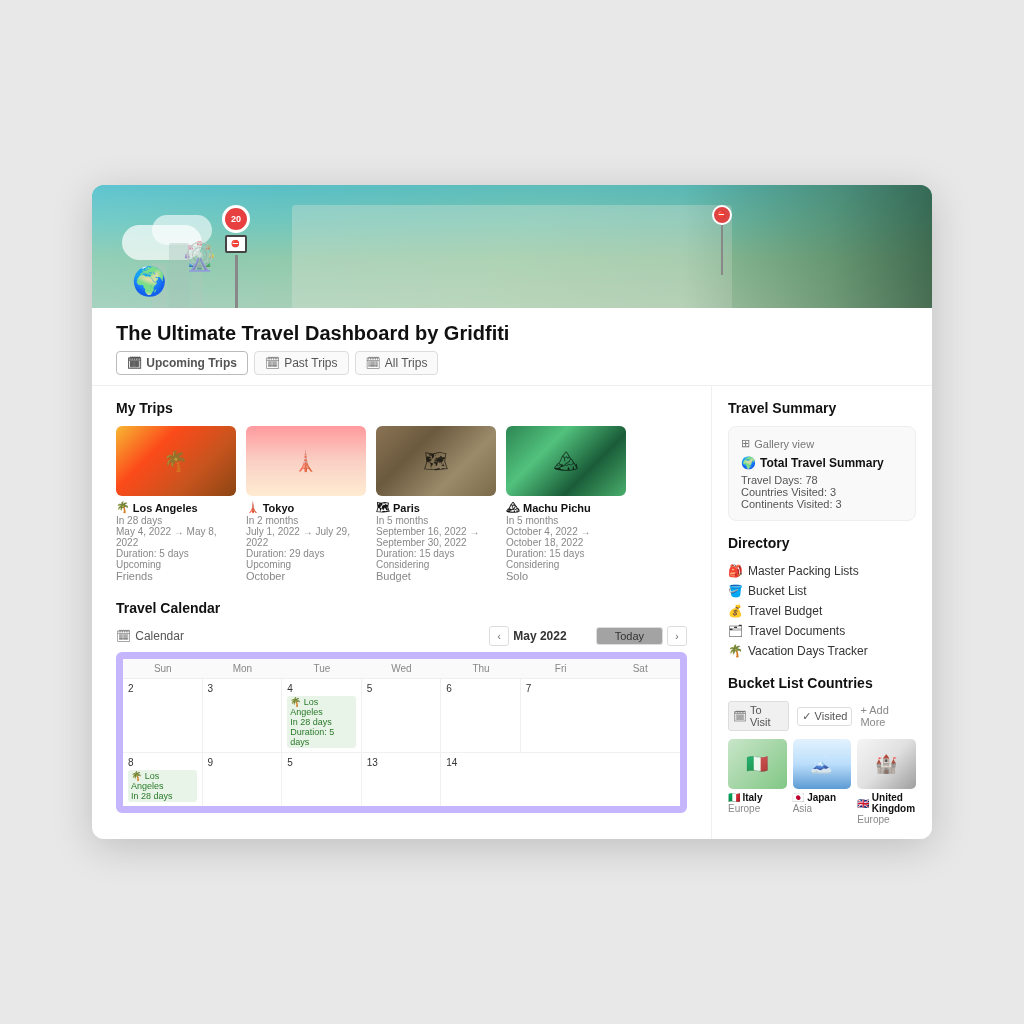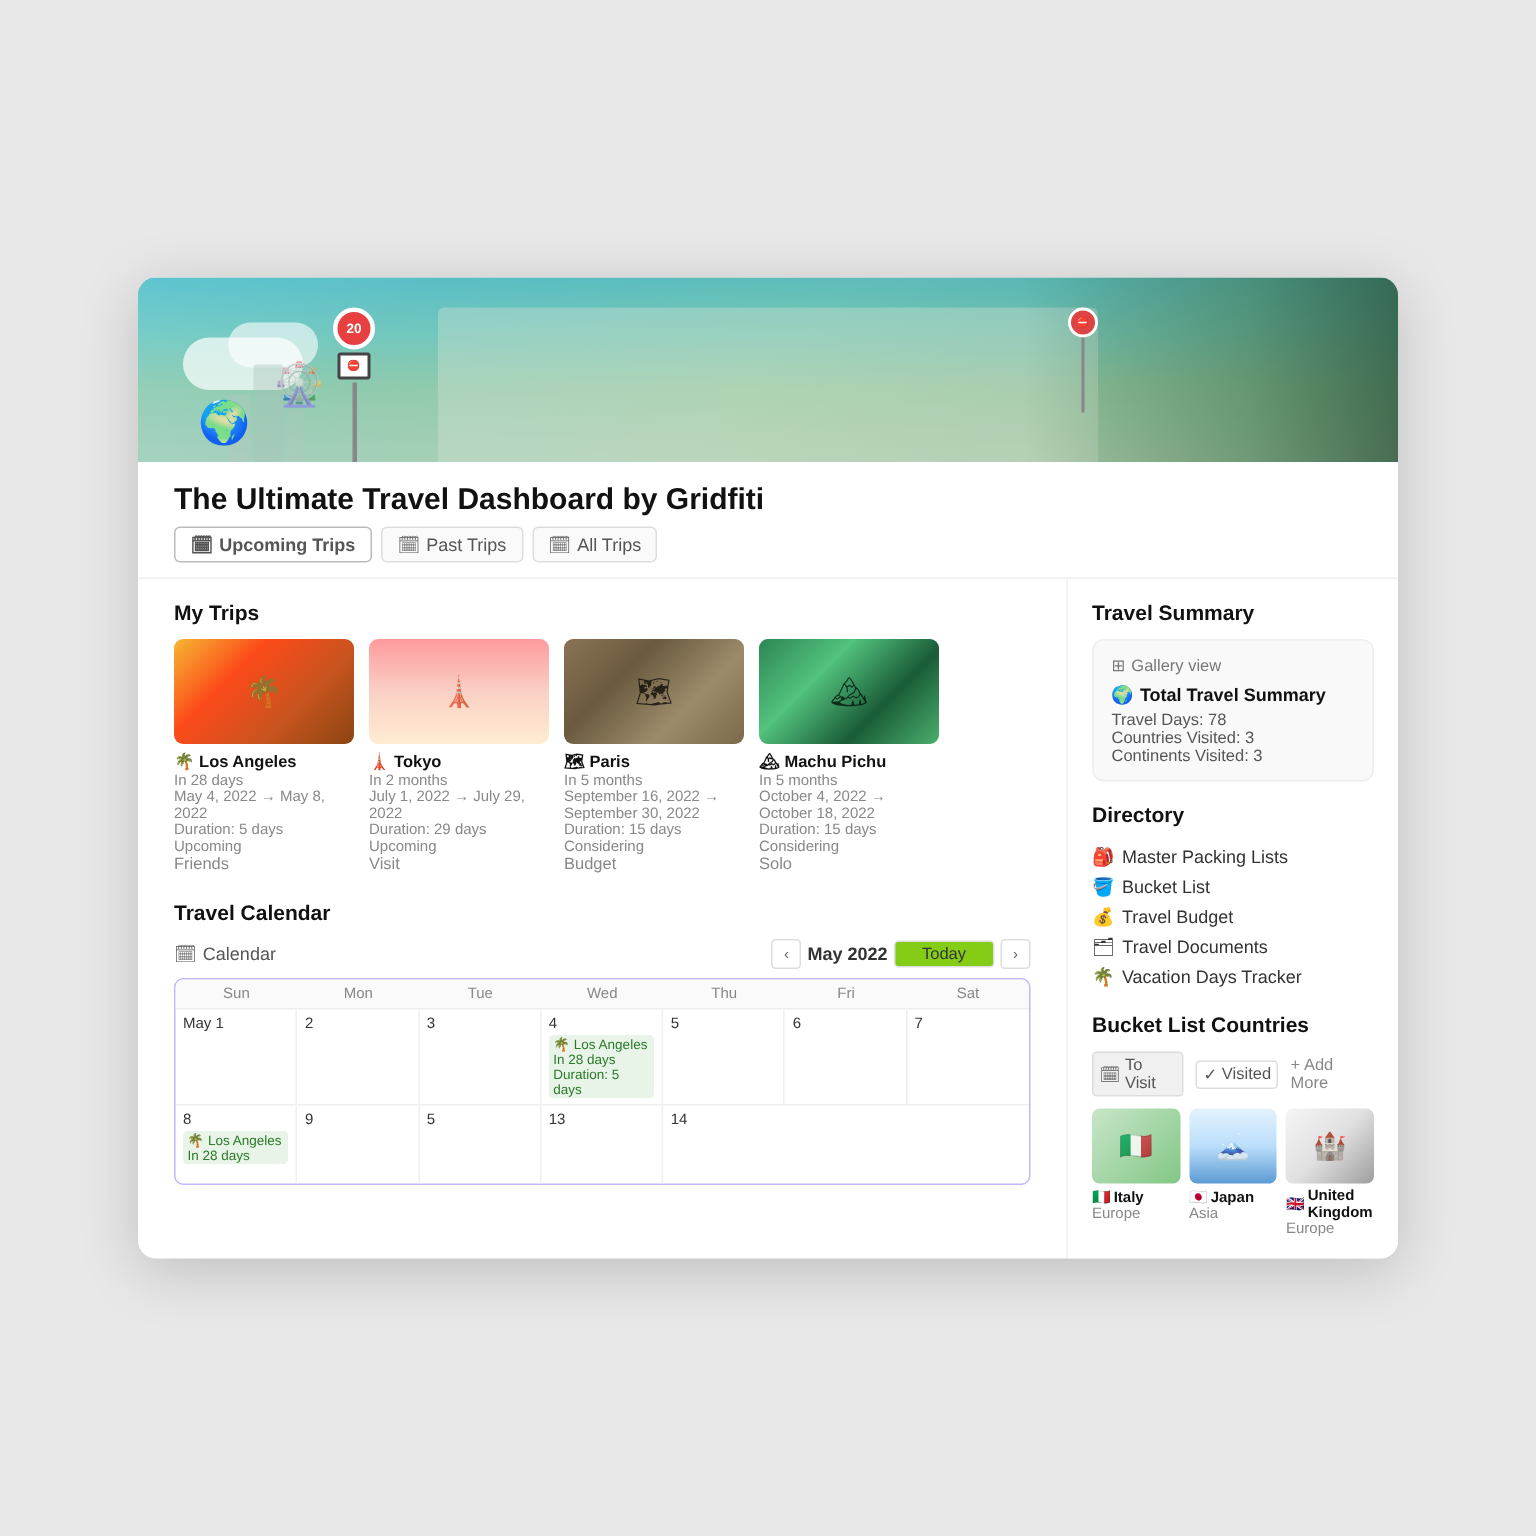--- a/index.html
+++ b/index.html
@@ -131,26 +131,26 @@
     .cal-nav {
       display: flex; align-items: center; gap: 4px; margin-left: auto;
     }
     .cal-nav-btn {
       width: 20px; height: 20px; border: 1px solid #ddd; border-radius: 3px;
       background: #fff; cursor: pointer; font-size: 10px;
       display: flex; align-items: center; justify-content: center; color: #666;
     }
     .cal-today-btn {
       padding: 2px 18px; border: 1px solid #ddd; border-radius: 3px;
-      background: #84cc16; cursor: pointer; font-size: 11px; color: #333;
+      background: #a3a3a3; cursor: pointer; font-size: 11px; color: #333; margin-left: 25px;
     }
     .cal-month { font-size: 12px; font-weight: 600; color: #333; }
     .calendar-grid {
       width: 100%;
-      border: 1px solid #c4b5fd; border-radius: 6px; overflow: hidden;
+      border: 7px solid #c4b5fd; border-radius: 6px; overflow: hidden;
     }
     .cal-days-header {
       display: grid; grid-template-columns: repeat(7, 1fr);
       background: #fafafa; border-bottom: 1px solid #eee;
     }
     .cal-day-hdr {
       text-align: center; font-size: 10px; color: #888; padding: 4px 0;
     }
     .cal-week {
       display: grid; grid-template-columns: repeat(7, 1fr);
@@ -297,21 +297,21 @@
             <div style="width:100%;height:100%;display:flex;align-items:center;justify-content:center;font-size:20px;opacity:0.7;">🗼</div>
           </div>
           <div class="trip-name">
             <span>🗼</span>
             <span>Tokyo</span>
           </div>
           <div class="trip-sub">In 2 months</div>
           <div class="trip-date">July 1, 2022 → July 29, 2022</div>
           <div class="trip-duration">Duration: 29 days</div>
           <div class="trip-status">Upcoming</div>
-          <div class="trip-tag">Visit</div>
+          <div class="trip-tag">October</div>
         </div>
 
         <div class="trip-card">
           <div class="trip-img trip-img-paris">
             <div style="width:100%;height:100%;display:flex;align-items:center;justify-content:center;font-size:20px;opacity:0.7;">🗺</div>
           </div>
           <div class="trip-name">
             <span>🗺</span>
             <span>Paris</span>
           </div>
@@ -358,23 +358,20 @@
             <div class="cal-day-hdr">Mon</div>
             <div class="cal-day-hdr">Tue</div>
             <div class="cal-day-hdr">Wed</div>
             <div class="cal-day-hdr">Thu</div>
             <div class="cal-day-hdr">Fri</div>
             <div class="cal-day-hdr">Sat</div>
           </div>
 
           <div class="cal-week">
             <div class="cal-cell">
-              <div class="cal-date">May 1</div>
-            </div>
-            <div class="cal-cell">
               <div class="cal-date">2</div>
             </div>
             <div class="cal-cell">
               <div class="cal-date">3</div>
             </div>
             <div class="cal-cell">
               <div class="cal-date">4</div>
               <div class="cal-event">
                 <div>🌴 Los Angeles</div>
                 <div>In 28 days</div>

